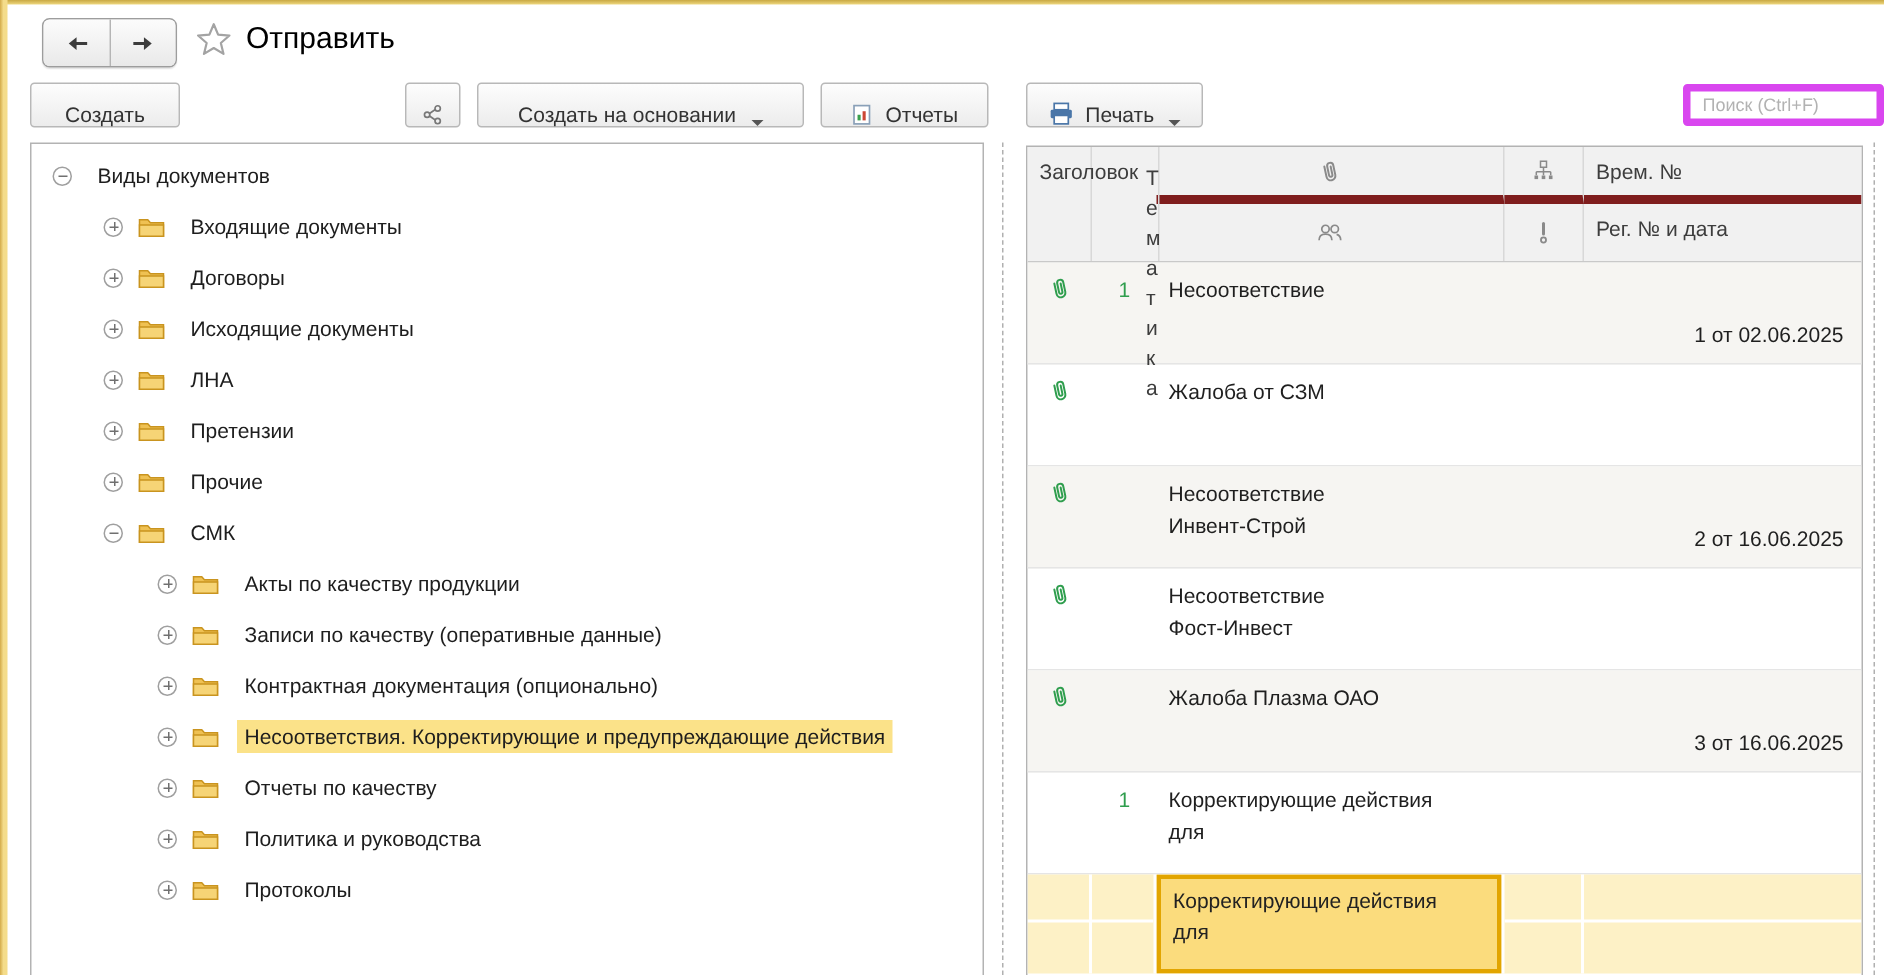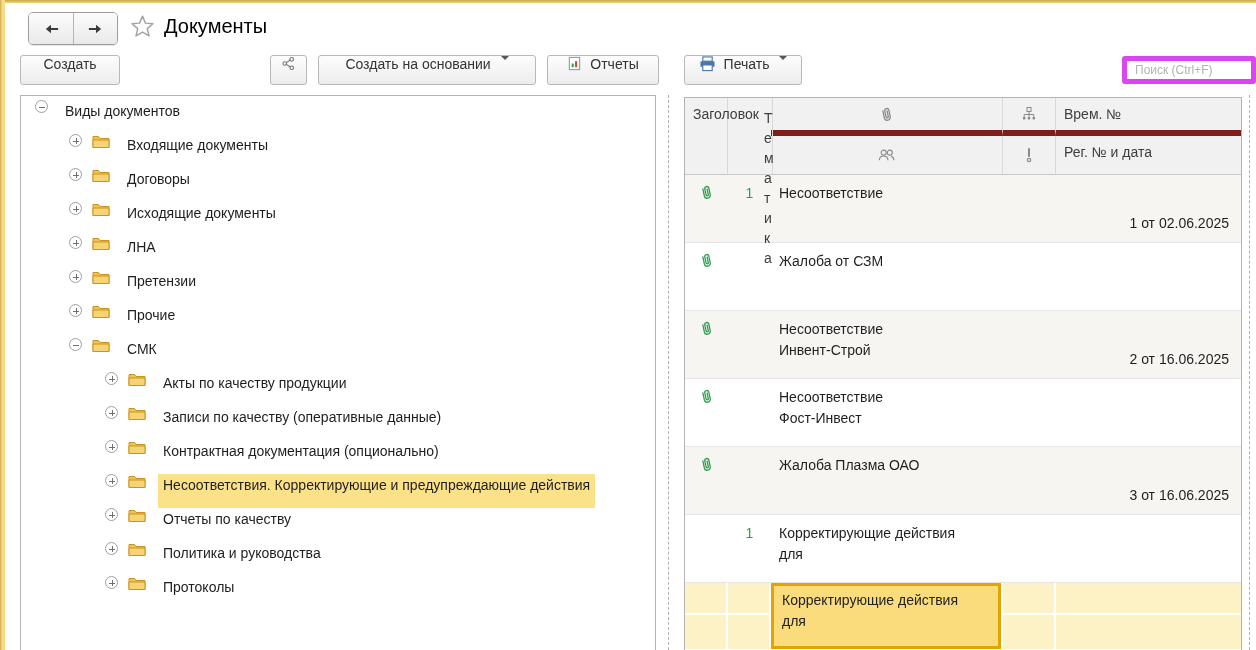--- a/index.html
+++ b/index.html
@@ -17,34 +17,34 @@
   .navgroup { position:absolute; left:28px; top:12px; display:flex;
     border:1px solid #9d9d9d; border-radius:5px; overflow:hidden;
     box-shadow:0 1px 1px rgba(0,0,0,.12); }
   .navbtn { width:44px; height:31px; display:flex; align-items:center; justify-content:center;
     background:linear-gradient(#fcfcfc,#e9e9e9); cursor:pointer; }
   .navbtn + .navbtn { border-left:1px solid #b5b5b5; }
   .star { position:absolute; left:129px; top:13px; }
   .page-title { position:absolute; left:164px; top:15px; font-size:20px; color:#000; }
 
   
-  .btn { position:absolute; top:55px; height:30px; display:flex; align-items:flex-start;
+  .btn { position:absolute; top:55px; height:30px; display:flex; align-items:flex-end;
     justify-content:center; gap:8px; background:linear-gradient(#fdfdfd,#ececec);
     border:1px solid #b8b8b8; border-radius:3px; font-size:14px; color:#333; cursor:pointer; }
   .caret { width:0; height:0; border-left:4px solid transparent; border-right:4px solid transparent;
     border-top:4px solid #555; margin-left:2px; }
   .search { position:absolute; top:56px; right:0; width:134px; height:28px;
     border:5px solid #d946ef; border-radius:3px; padding:0 8px; font-size:12px;
     font-family:"Liberation Sans","DejaVu Sans",sans-serif; color:#333; outline:none; }
   .search::placeholder { color:#b2b2b2; }
 
   
   .tree { position:absolute; left:20px; top:95px; width:636px; height:560px;
     border:1px solid #b3b3b3; background:#fff; padding-top:4px; overflow:hidden; }
-  .titem { height:34px; display:flex; font-size:14px; color:#1e1e1e; cursor:pointer; }
+  .titem { height:34px; display:flex; align-items:center; font-size:14px; color:#1e1e1e; cursor:pointer; }
   .lvl0 { padding-left:14px; } .lvl1 { padding-left:48px; } .lvl2 { padding-left:84px; }
   .exp { width:13px; height:13px; border:1px solid #9f9f9f; border-radius:50%;
     position:relative; flex:0 0 13px; background:#fff; }
   .exp::before { content:""; position:absolute; left:2.5px; right:2.5px; top:50%; height:1px; background:#707070; }
   .exp.plus::after { content:""; position:absolute; top:2.5px; bottom:2.5px; left:50%; width:1px; background:#707070; }
   .folder { margin-left:10px; flex:0 0 18px; display:flex; }
   .tlabel { margin-left:12px; padding:3px 5px; white-space:nowrap; }
   .tlabel.sel { background:#fbe289; }
 
   
@@ -107,21 +107,21 @@
             <path d="M9.5 1.5 L15 6 L9.5 10.5 Z" fill="#3c3c3c"></path>
           </svg>
       </span>
     </div>
   </div>
   <span class="star">
     <svg width="27" height="27" viewBox="0 0 24 24">
         <path d="M12 2.8 l2.6 6.2 6.7 .5 -5.1 4.4 1.6 6.5 -5.8 -3.5 -5.8 3.5 1.6 -6.5 -5.1 -4.4 6.7 -.5 z" fill="#fff" stroke="#a3a3a3" stroke-width="1.3" stroke-linejoin="round"></path>
       </svg>
   </span>
-  <div class="page-title">Документы</div>
+  <div class="page-title">Отправить</div>
 
   <div class="btn" style="left:20px;width:100px;">
     <span>Создать</span>
   </div>
   <div class="btn" style="left:270px;width:37px;">
     <span class="icon">
       <svg width="15" height="15" viewBox="0 0 16 16" fill="none" stroke="#787878" stroke-width="1.2">
         <circle cx="11.5" cy="3.5" r="1.9"></circle>
           <circle cx="4" cy="8" r="1.9"></circle>
           <circle cx="11.5" cy="12.5" r="1.9"></circle>

